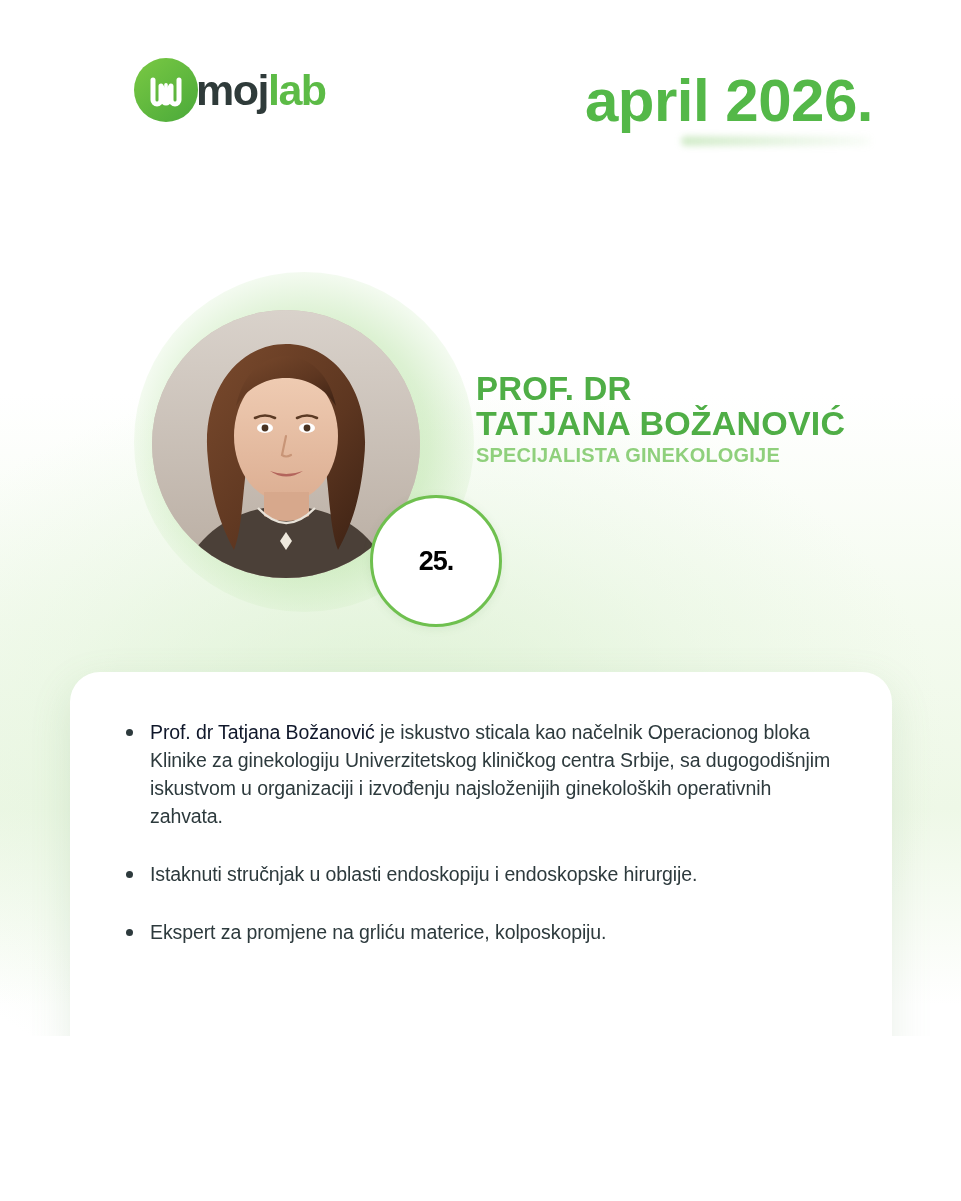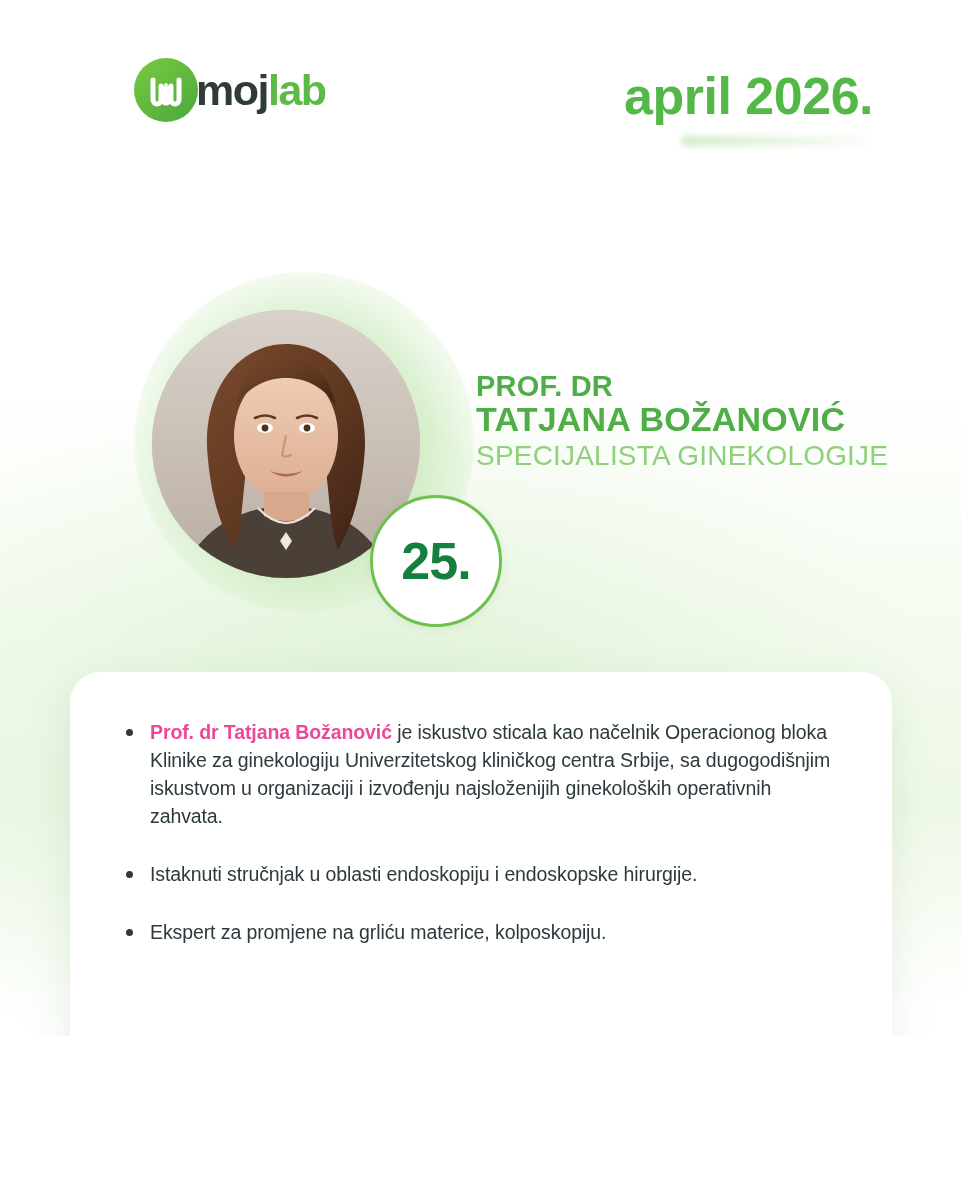--- a/index.html
+++ b/index.html
@@ -62,21 +62,21 @@
     line-height: 1;
     margin-left: -4px;
   }
   .logo-text .moj { color: #2f3b3a; }
   .logo-text .lab { color: #5cbb46; }
 
   .month-title {
     position: absolute;
     right: 88px;
     top: 8px;
-    font-size: 52px;
+    font-size: 60px;
     font-weight: bold;
     color: #54b848;
     letter-spacing: -0.5px;
   }
   .month-underline {
     position: absolute;
     right: 90px;
     top: 78px;
     width: 190px;
     height: 10px;
@@ -125,44 +125,44 @@
     height: 132px;
     border-radius: 50%;
     background: #ffffff;
     border: 3px solid #6fc04f;
     display: flex;
     align-items: center;
     justify-content: center;
     box-shadow: 0 2px 10px rgba(80,140,70,0.10);
   }
   .number-badge span {
-    font-size: 52px;
-    font-weight: bold;
-    color: #15803d;
+    font-size: 27px;
+    font-weight: bold;
+    color: #000000;
     letter-spacing: -1px;
   }
 
   .doctor-text {
     position: absolute;
     left: 476px;
     top: 100px;
     width: 420px;
   }
   .doc-name-1, .doc-name-2 {
-    font-size: 29px;
+    font-size: 33px;
     font-weight: bold;
     color: #4fae46;
     letter-spacing: 0.2px;
     line-height: 1.02;
     text-transform: uppercase;
   }
   .doc-name-2 { font-size: 34px; }
   .doc-spec-1, .doc-spec-2 {
-    font-size: 28px;
-    font-weight: normal;
+    font-size: 20px;
+    font-weight: bold;
     color: #8fd07c;
     letter-spacing: 0.2px;
     line-height: 1.05;
     text-transform: uppercase;
   }
   .doc-spec-1 { margin-top: 5px; }
 
   
   .bio-card {
     position: absolute;
@@ -193,21 +193,21 @@
     content: "";
     position: absolute;
     left: 4px;
     top: 11px;
     width: 7px;
     height: 7px;
     border-radius: 50%;
     background: #2d3a3d;
   }
 
-  .hl { color: #ec4899; font-weight: bold; }
+  .hl { color: #0f172a; font-weight: normal; }
 
   
   .card-shadow {
     position: absolute;
     left: 130px;
     top: 1068px;
     width: 700px;
     height: 34px;
     background: radial-gradient(ellipse at 50% 0%, rgba(140,180,130,0.20), rgba(255,255,255,0) 70%);
     filter: blur(6px);

